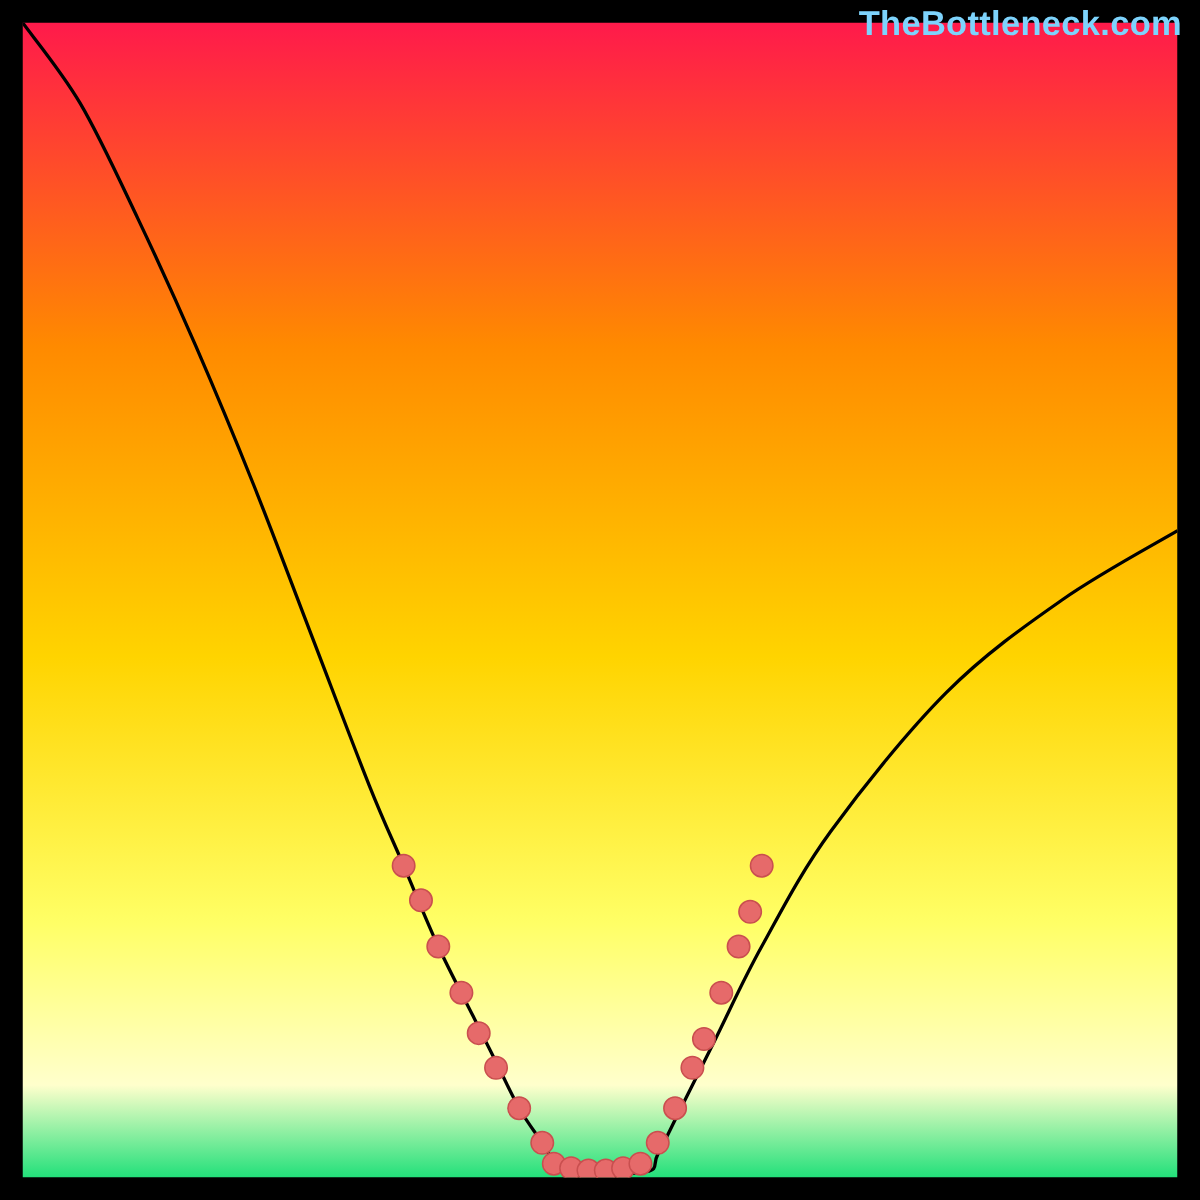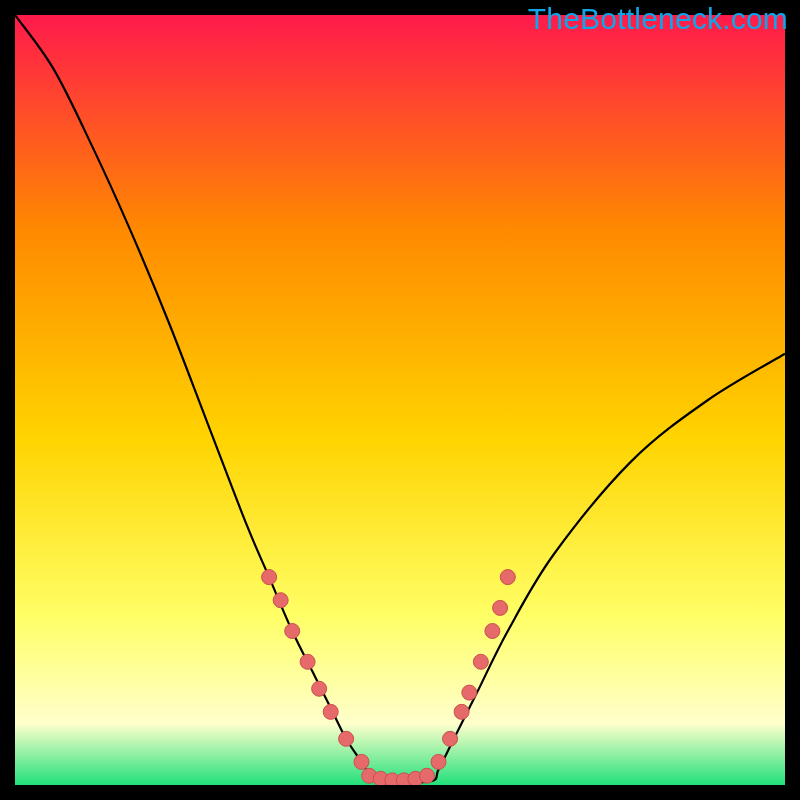--- a/index.html
+++ b/index.html
@@ -23,23 +23,23 @@
     position: absolute;
     left: 15px;
     top: 15px;
     width: 770px;
     height: 770px;
   }
   .watermark {
     position: absolute;
     top: 2px;
     right: 12px;
-    color: #0ea5e9;
-    font-size: 30px;
-    font-weight: 400;
+    color: #7dd3fc;
+    font-size: 23px;
+    font-weight: 700;
     letter-spacing: 0.2px;
     user-select: none;
   }
 </style>
 </head>
 <body>
 
 <div class="frame"></div>
 
 <svg class="plot" viewBox="0 0 770 770" preserveAspectRatio="none">

